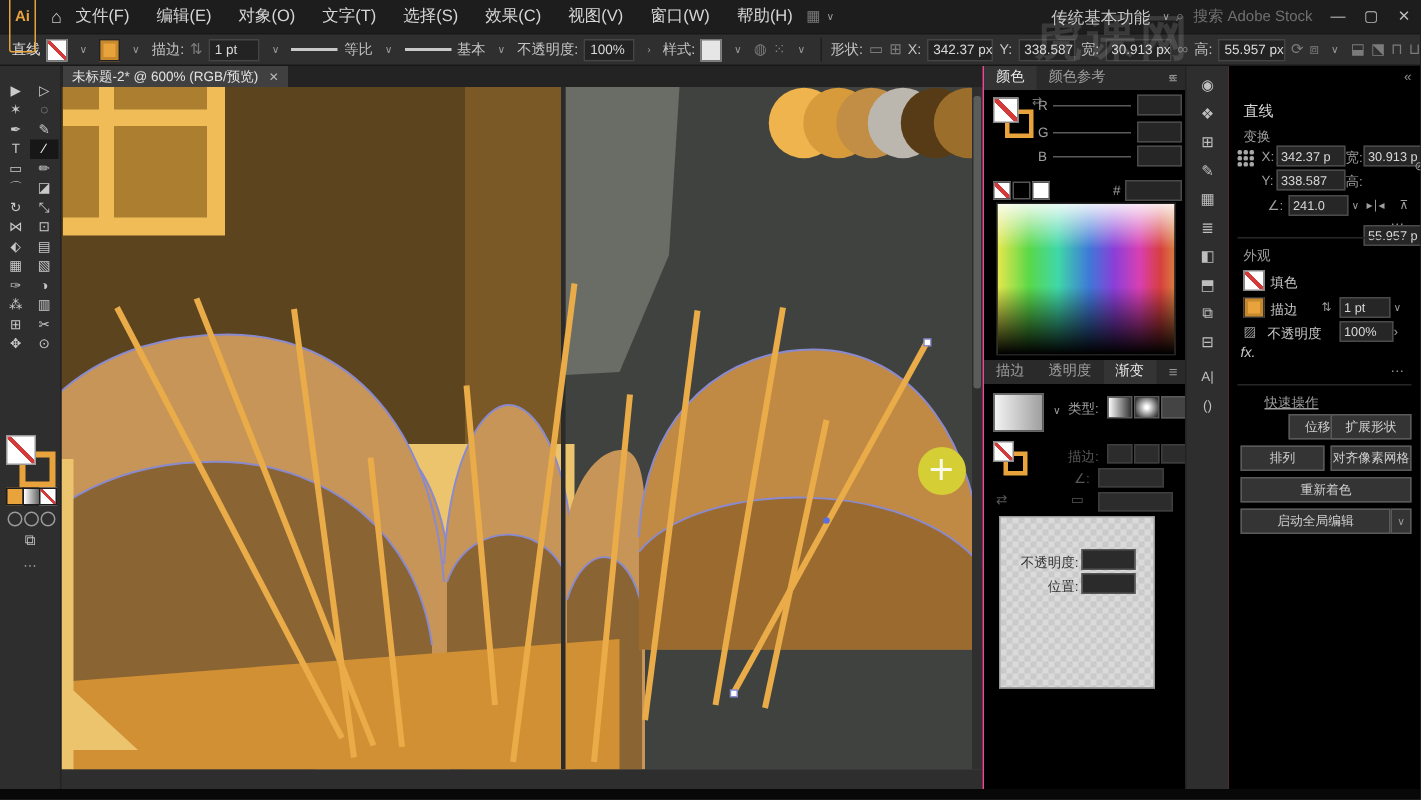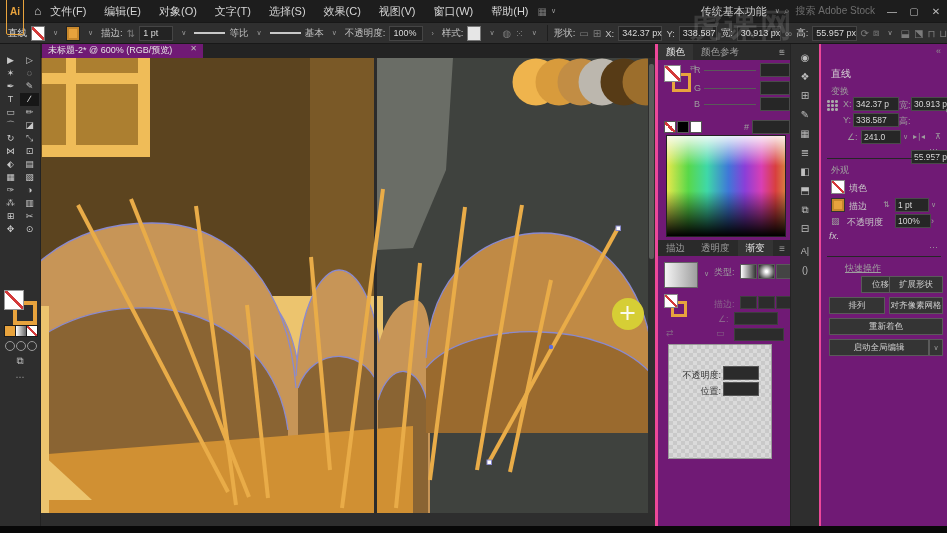--- a/index.html
+++ b/index.html
@@ -39,31 +39,31 @@
   .tool{width:100%;text-align:center;line-height:13px;}
   .tool.sel{background:#171717;color:#FFFFFF;}
   .proxy-stroke{position:absolute;left:13px;top:257px;width:16px;height:16px;border:4px solid #E8A33D;background:transparent;}
   .proxy-fill{position:absolute;left:4px;top:246px;width:18px;height:18px;background:#fff;border:1px solid #999;
     background-image:linear-gradient(45deg,transparent 46%,#D33A3A 46%,#D33A3A 56%,transparent 56%);}
   .mini-sq{position:absolute;width:10px;height:10px;border:1px solid #1c1c1c;}
   .mode-dot{position:absolute;width:8px;height:8px;border:1px solid #9a9a9a;border-radius:50%;}
   .tb-more{position:absolute;left:0;width:40px;text-align:center;color:#9a9a9a;font-size:9px;}
   
   .tabbar{position:absolute;left:40px;top:44px;width:615px;height:14px;background:#232323;z-index:10;}
-  .doctab{position:absolute;left:2px;top:0;height:14px;background:#701a75;color:#E3E3E3;font-size:9px;
-          display:flex;padding:0 6px;gap:18px;}
+  .doctab{position:absolute;left:2px;top:0;height:14px;background:#404040;color:#E3E3E3;font-size:9px;
+          display:flex;align-items:center;padding:0 6px;gap:7px;}
   .tabclose{color:#BBBBBB;font-size:8px;}
   .canvaswrap{position:absolute;left:40px;top:58px;width:615px;height:455px;background:#3F423E;overflow:hidden;z-index:5;}
   .statusbar{position:absolute;left:40px;top:513px;width:615px;height:13px;background:#282828;
              color:#9F9F9F;font-size:9px;display:flex;align-items:center;gap:5px;padding-left:6px;box-sizing:border-box;z-index:10;}
   .sb-ic{font-size:7px;color:#8A8A8A;}
   .sb-box{background:#1F1F1F;border:1px solid #3a3a3a;padding:0 4px;height:10px;line-height:10px;color:#C9C9C9;font-size:8.5px;}
   .bottomstrip{position:absolute;left:0;top:526px;width:947px;height:7px;background:#080808;z-index:40;}
   
-  .panel{position:absolute;background:#701a75;border-left:3px solid #ec4899;box-sizing:border-box;z-index:15;}
+  .panel{position:absolute;background:#000000;border-left:1px solid #ec4899;box-sizing:border-box;z-index:15;}
   .phead{position:absolute;left:0;top:0;right:0;height:16px;background:#2A2A2A;display:flex;align-items:center;
          font-size:9.5px;color:#9E9E9E;}
   .ptab{padding:0 8px;line-height:16px;white-space:nowrap;}
   .ptab.active{background:#343434;color:#E8E8E8;}
   .pmenu{margin-left:auto;margin-right:5px;color:#9A9A9A;font-size:10px;}
   .plabel{position:absolute;font-size:9px;color:#9E9E9E;white-space:nowrap;}
   .pvalue{position:absolute;background:#262626;border:1px solid #4A4A4A;color:#D8D8D8;font-size:8.5px;
           height:12px;line-height:12px;padding:0 2px;white-space:nowrap;}
   .pdim{position:absolute;background:#2C2C2C;border:1px solid #3E3E3E;height:11px;}
   .spectrum{position:absolute;border:1px solid #222;

